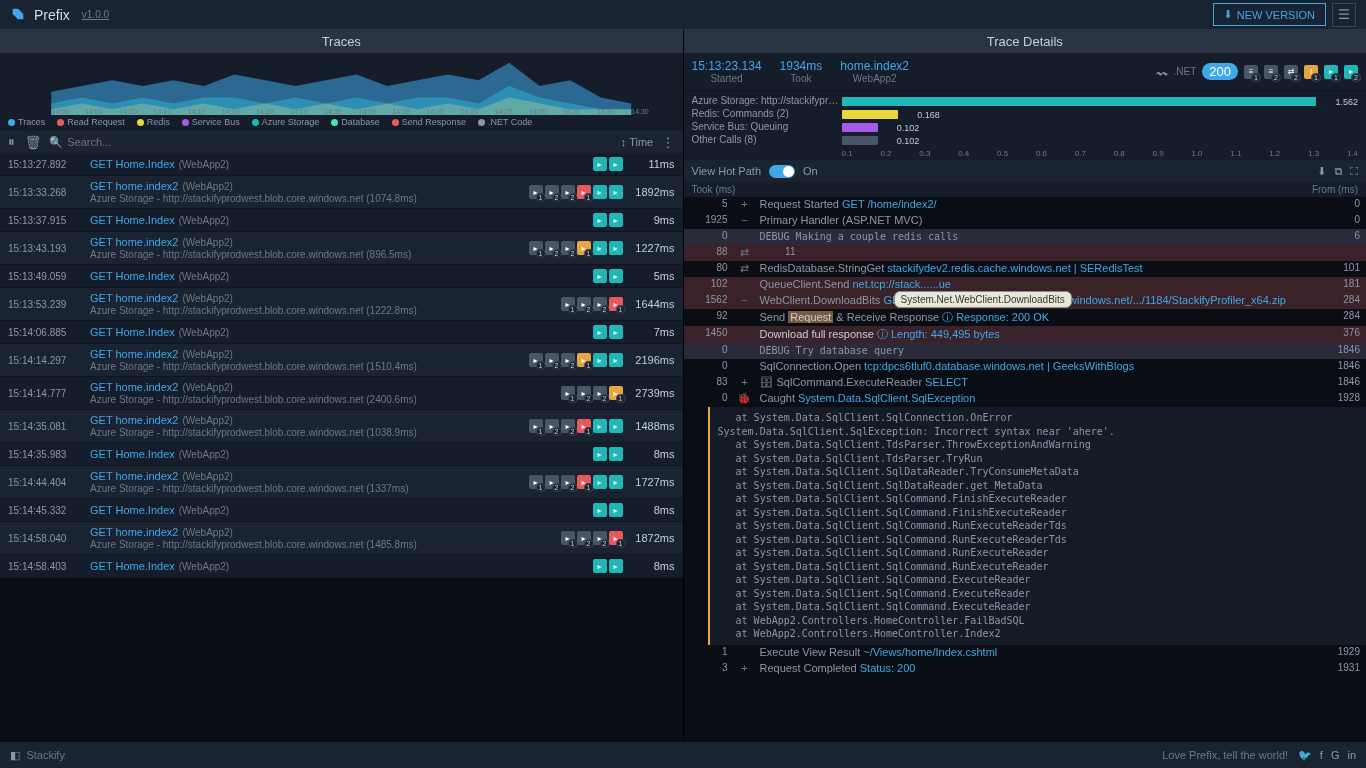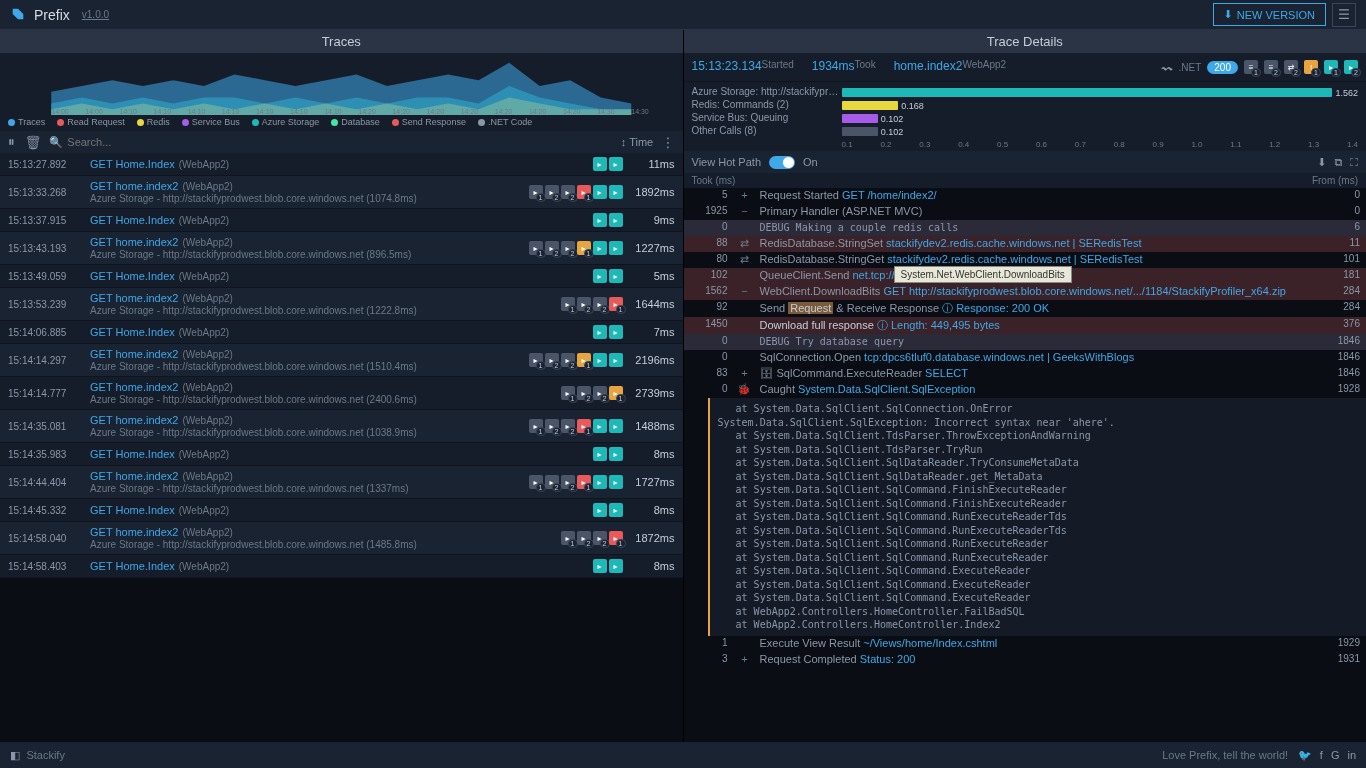--- a/index.html
+++ b/index.html
@@ -37,30 +37,30 @@
 .trace-dur { width:52px; text-align:right; color:#c4cdd9; font-size:11px; }
 .micro-badge { width:14px;height:14px;display:inline-flex;align-items:center;justify-content:center;border-radius:2px;font-size:8px;position:relative; }
 .mb-teal{background:#1fb8b8;color:#fff;} .mb-gray{background:#4a5568;color:#fff;} .mb-red{background:#e85a5a;color:#fff;} .mb-orange{background:#e8a43f;color:#fff;}
 .micro-badge .cnt{position:absolute;bottom:-3px;right:-3px;background:#1a2332;color:#c4cdd9;border-radius:6px;font-size:7px;padding:0 2px;border:1px solid #3a4558;}
 .footer { height:26px; background:#1a2332; display:flex; align-items:center; padding:0 10px; gap:8px; }
 .footer-text { color:#6b7988; font-size:11px; }
 .footer-socials { display:flex; gap:8px; color:#8b97a8; }
 .footer-left{display:flex;align-items:center;gap:6px;} .footer-right{margin-left:auto;display:flex;align-items:center;gap:10px;}
 
 .detail-header { background:#161d2a; padding:6px 8px; display:flex; gap:18px; border-bottom:1px solid #0f1520; }
-.dh-col { display:flex; flex-direction:row;text-align:center; }
+.dh-col { display:flex; flex-direction:column;text-align:center; }
 .dh-main { color:#3fa8e8; font-size:12px; }
 .dh-sub { color:#6b7988; font-size:10px; }
 .dh-icons { margin-left:auto; display:flex; gap:6px; align-items:center; }
-.status-pill { background:#3fa8e8; color:#fff; border-radius:9px; padding:1px 7px; font-size:10px; }
+.status-pill { background:#3fa8e8; color:#fff; border-radius:9px; padding:1px 7px; font-size:13px; }
 .detail-bars { background:#161d2a; padding:4px 8px 2px; display:flex; }
 .bar-labels { width:150px; font-size:10px; color:#8b97a8; }
 .bar-labels div { height:13px; overflow:hidden; white-space:nowrap; text-overflow:ellipsis; }
 .bars-col { flex:1; position:relative; }
-.bar-row { height:13px; display:flex; align-items:center; position:relative; }
+.bar-row { height:13px; display:flex; align-items:center; position:relative;gap:16px; }
 .bar-fill { height:9px; border-radius:1px; }
 .bar-val { font-size:9px; margin-left:3px; color:#c4cdd9; }
 .axis { display:flex; justify-content:space-between; font-size:8px; color:#6b7988; margin-top:2px; }
 .hotpath-bar { background:#1a2332; display:flex; align-items:center; height:22px; padding:0 8px; gap:8px; }
 .toggle { width:26px;height:13px;background:#3fa8e8;border-radius:7px;position:relative; }
 .toggle::after{content:'';position:absolute;right:1px;top:1px;width:11px;height:11px;background:#fff;border-radius:50%;}
 .hp-right{margin-left:auto;display:flex;gap:8px;}
 .col-header { display:flex; padding:2px 8px; font-size:10px; color:#6b7988; background:#161d2a; }
 .col-header .ch-r{margin-left:auto;}
 .events { flex:1; overflow-y:auto; font-size:11px; position:relative; }
@@ -428,21 +428,21 @@
         <span>⬇</span>
         <span>⧉</span>
         <span>⛶</span>
       </div>
     </div>
     <div class="col-header">
       <span>Took (ms)</span>
       <span class="ch-r">From (ms)</span>
     </div>
     <div class="events" id="events">
-      <div class="tooltip" style="top:78px;left:210px;">System.Net.WebClient.DownloadBits</div>
+      <div class="tooltip" style="top:94px;left:210px;border-radius:6px;">System.Net.WebClient.DownloadBits</div>
     <div class="ev-row">
           <div class="ev-took">5</div>
           <div class="ev-gutter">+</div>
           <div class="ev-body"><span class="ev-gray" style="">Request Started </span><span class="ev-link" style="">GET /home/index2/</span></div>
           <div class="ev-from">0</div>
         </div>
         <div class="ev-row">
           <div class="ev-took">1925</div>
           <div class="ev-gutter">−</div>
           <div class="ev-body"><span class="ev-gray" style="">Primary Handler (ASP.NET MVC)</span></div>
@@ -450,21 +450,20 @@
         </div>
         <div class="ev-row ev-hl2">
           <div class="ev-took">0</div>
           <div class="ev-gutter"></div>
           <div class="ev-body"><span class="ev-mono ev-gray">DEBUG Making a couple redis calls</span></div>
           <div class="ev-from">6</div>
         </div>
         <div class="ev-row ev-hl">
           <div class="ev-took">88</div>
           <div class="ev-gutter">⇄</div>
-          <div class="ev-body"><span class="ev-gray" style="">RedisDatabase.StringSet  </span><span class="ev-link" style="">stackifydev2.redis.cache.windows.net | SERedisTest</span></div>
           <div class="ev-from">11</div>
         </div>
         <div class="ev-row">
           <div class="ev-took">80</div>
           <div class="ev-gutter">⇄</div>
           <div class="ev-body"><span class="ev-gray" style="">RedisDatabase.StringGet  </span><span class="ev-link" style="">stackifydev2.redis.cache.windows.net | SERedisTest</span></div>
           <div class="ev-from">101</div>
         </div>
         <div class="ev-row ev-hl">
           <div class="ev-took">102</div>

